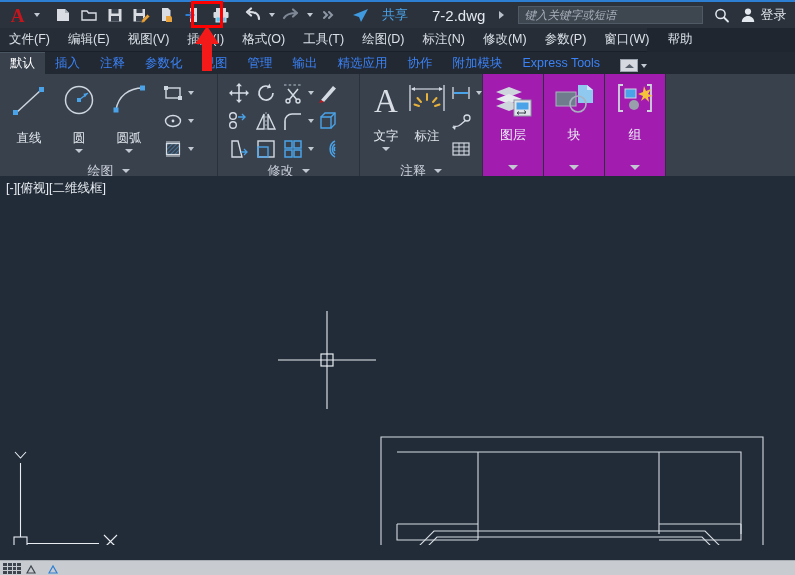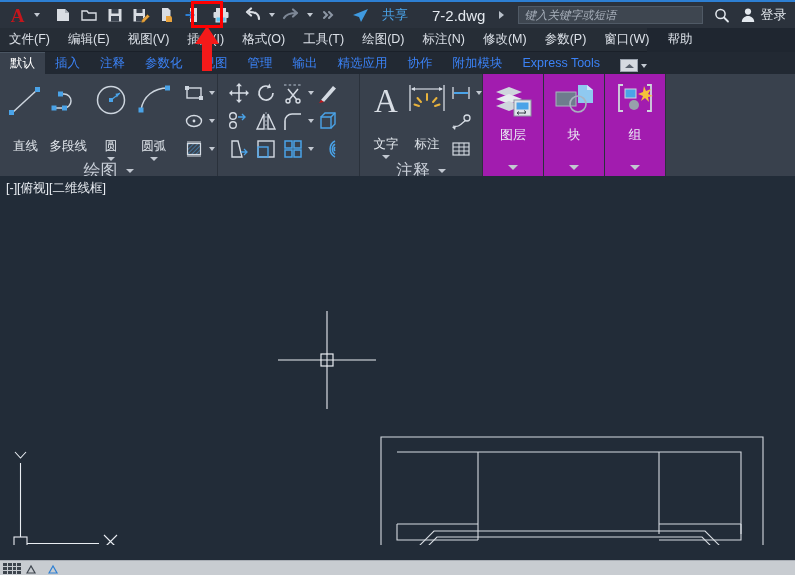--- a/index.html
+++ b/index.html
@@ -68,29 +68,29 @@
     position:absolute; left:0; top:74px; width:795px; height:102px;
     background:#39414d; display:flex; align-items:stretch;
   }
   .panel{
     position:relative; display:flex; flex-direction:column;
     border-right:1px solid #2a313b;
   }
   .panel-body{ flex:1; display:flex; align-items:flex-start; padding:4px 2px 0 4px; }
   .panel-title{
     height:17px; display:flex; align-items:center; justify-content:center;
-    gap:8px; color:#c9cfd8; font-size:17px;
+    gap:8px; color:#c9cfd8; font-size:13px;
   }
   .pt-caret{ width:0;height:0;border-left:4px solid transparent;border-right:4px solid transparent;border-top:4.5px solid #c2c8d1; }
 
   .bigbtn{
     width:50px; display:flex; flex-direction:column; align-items:center;
     cursor:pointer; padding-top:2px;
   }
-  .bigbtn .lbl{ font-size:12.5px; color:#e3e8ee; margin-top:16px; white-space:nowrap; }
+  .bigbtn .lbl{ font-size:12.5px; color:#e3e8ee; margin-top:8px; white-space:nowrap; }
   .bigbtn .dc{ width:0;height:0;border-left:4px solid transparent;border-right:4px solid transparent;border-top:4.5px solid #c2c8d1; margin-top:2px; }
 
   .smallcol{ display:flex; flex-direction:column; gap:2px; padding-top:2px; }
   .smallrow{ display:flex; align-items:center; gap:1px; }
   .sbtn{
     width:26px;height:26px;display:flex;align-items:center;justify-content:center;cursor:pointer;
   }
   .mini-caret{ width:0;height:0;border-left:3px solid transparent;border-right:3px solid transparent;border-top:4px solid #c2c8d1; margin-left:1px; cursor:pointer;}
 
   
@@ -294,29 +294,20 @@
         <div class="bigbtn">
           <svg width="42" height="42" viewBox="0 0 42 42">
             <path d="M8 33L33 10" stroke="#cdd5de" stroke-width="1.5"></path>
             <rect x="5" y="30" width="5" height="5" fill="#4aa3e8"></rect>
             <rect x="31" y="7" width="5" height="5" fill="#4aa3e8"></rect>
           </svg>
           <span class="lbl">直线</span>
         </div>
         <div class="bigbtn">
           <svg width="42" height="42" viewBox="0 0 42 42">
-            <path d="M7 28h10a7 7 0 000-14h-4" stroke="#cdd5de" stroke-width="1.5" fill="none"></path>
-            <rect x="4.5" y="25.5" width="5" height="5" fill="#4aa3e8"></rect>
-            <rect x="15" y="25.5" width="5" height="5" fill="#4aa3e8"></rect>
-            <rect x="11" y="11.5" width="5" height="5" fill="#4aa3e8"></rect>
-          </svg>
-          <span class="lbl">多段线</span>
-        </div>
-        <div class="bigbtn">
-          <svg width="42" height="42" viewBox="0 0 42 42">
             <circle cx="21" cy="20" r="13.5" fill="none" stroke="#cdd5de" stroke-width="1.5"></circle>
             <path d="M21 20l9-7" stroke="#4aa3e8" stroke-width="1.3"></path>
             <path d="M30 13l-4.5.7 1.3 3.7z" fill="#4aa3e8"></path>
             <rect x="19" y="18" width="4" height="4" fill="#4aa3e8"></rect>
           </svg>
           <span class="lbl">圆</span>
           <span class="dc"></span>
         </div>
         <div class="bigbtn">
           <svg width="42" height="42" viewBox="0 0 42 42">
@@ -455,20 +446,24 @@
             <span class="mini-caret"></span>
             <div class="sbtn">
               <svg width="22" height="22" viewBox="0 0 22 22">
                 <path d="M18 3a9 9 0 000 16" fill="none" stroke="#4aa3e8" stroke-width="1.5"></path>
                 <path d="M18 6a6 6 0 000 10" fill="none" stroke="#4aa3e8" stroke-width="1.5"></path>
                 <path d="M18 9a3 3 0 000 4" fill="none" stroke="#4aa3e8" stroke-width="1.5"></path>
               </svg>
             </div>
           </div>
         </div>
+      </div>
+      <div class="panel-title">
+        <span>修改</span>
+        <span class="pt-caret"></span>
       </div>
     </div>
 
     <div class="panel" style="width:123px">
       <div class="panel-body" style="padding-left:6px">
         <div class="bigbtn">
           <svg width="40" height="40" viewBox="0 0 40 40">
             <text x="20" y="32" font-size="33" font-family="Liberation Serif, serif" fill="#d9dee5" text-anchor="middle">A</text>
           </svg>
           <span class="lbl">文字</span>

